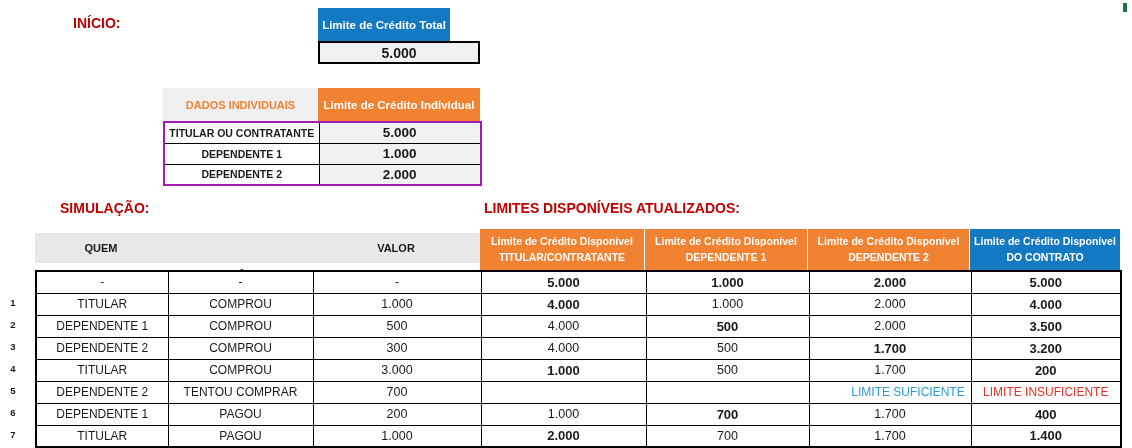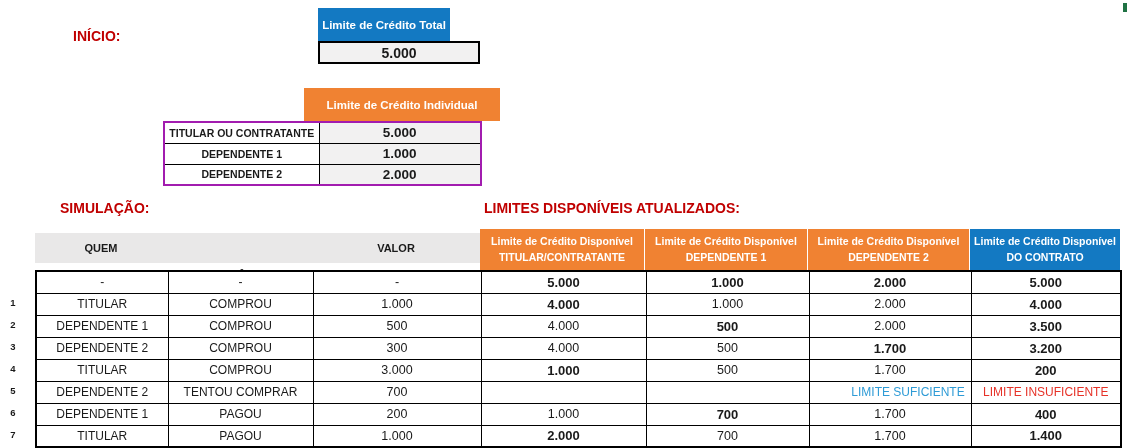--- a/index.html
+++ b/index.html
@@ -49,26 +49,27 @@
   .row-num { font-weight:bold; font-size:9.5px; text-align:center; width:16px; line-height:22px; }
   .corner-marker { background:#1F7244; }
 </style>
 </head>
 <body>
 
 <div class="page">
 
   <div class="abs corner-marker" style="left:1123px; top:3px; width:4px; height:9px;"></div>
 
-  <div class="abs section-title" style="left:73px; top:28px;text-align:center;">INÍCIO:</div>
+  <div class="abs section-title" style="left:73px; top:15px;text-align:center;">INÍCIO:</div>
 
   <div class="abs hd-cell blue-hd" style="left:318px; top:8px; width:132px; height:33px;">Limite de Crédito Total</div>
   <div class="abs value-cell" style="left:318px; top:41px; width:162px; height:23px;">5.000</div>
 
-  <div class="abs hd-cell orange-hd" style="left:304px; top:88px; width:196px; height:33px;">Limite de Crédito Individual</div>
+  <div class="abs hd-cell gray-hd orange-text" style="left:163px; top:88px; width:155px; height:33px;">DADOS INDIVIDUAIS</div>
+  <div class="abs hd-cell orange-hd" style="left:318px; top:88px; width:162px; height:33px;">Limite de Crédito Individual</div>
   <table class="abs ind-table" style="left:163px; top:121px;">
     <colgroup>
         <col style="width:155px">
         <col style="width:162px">
       </colgroup>
     <tbody>
         <tr>
       <td class="ind-label">TITULAR OU CONTRATANTE</td>
       <td class="ind-value">5.000</td>
     </tr>

